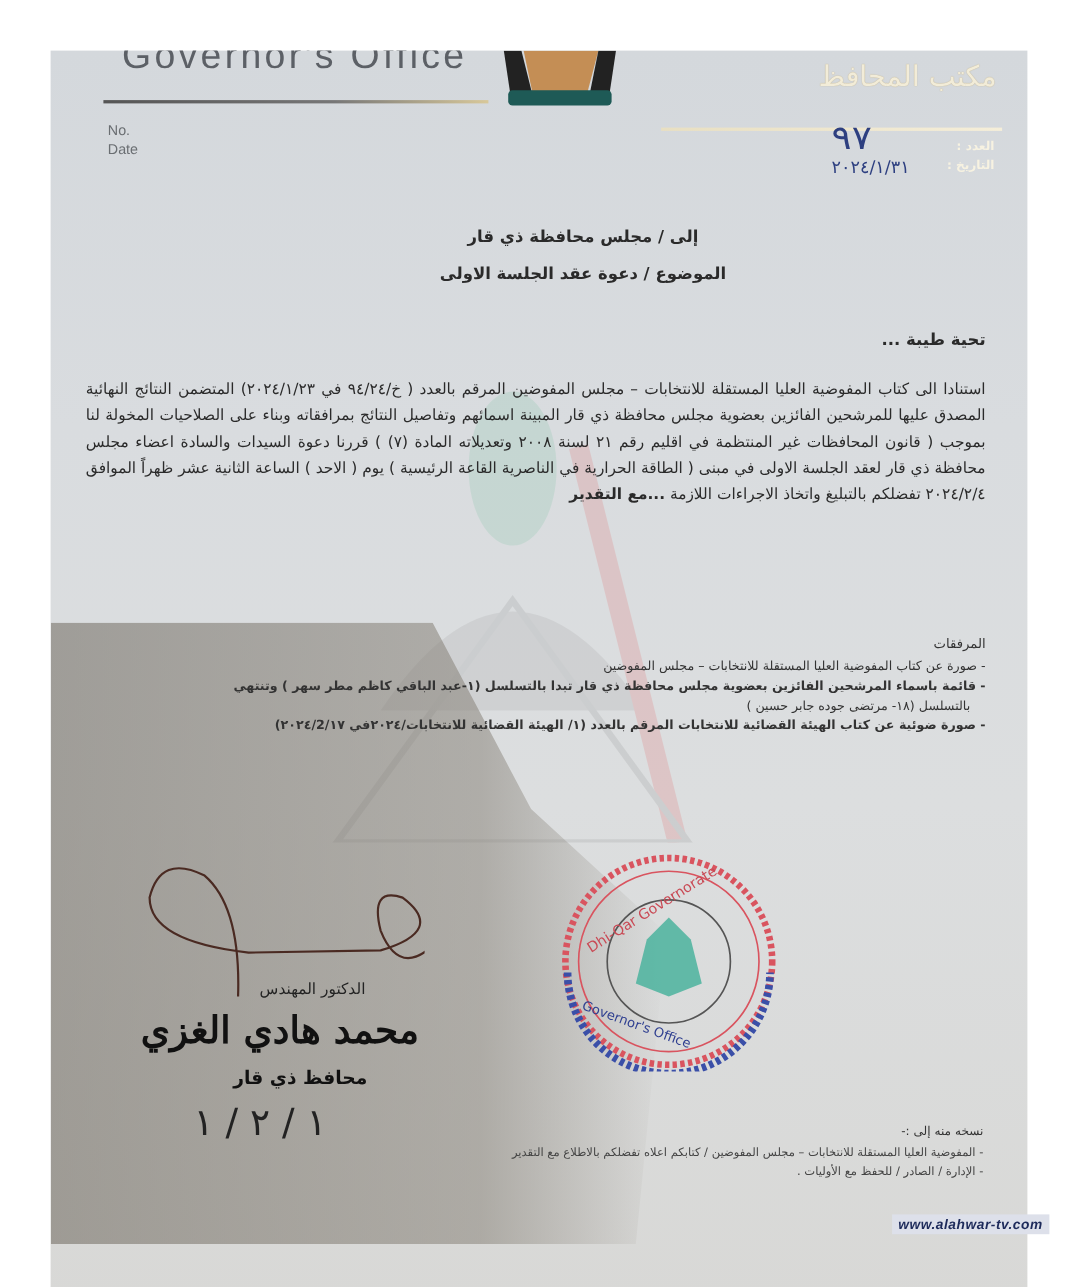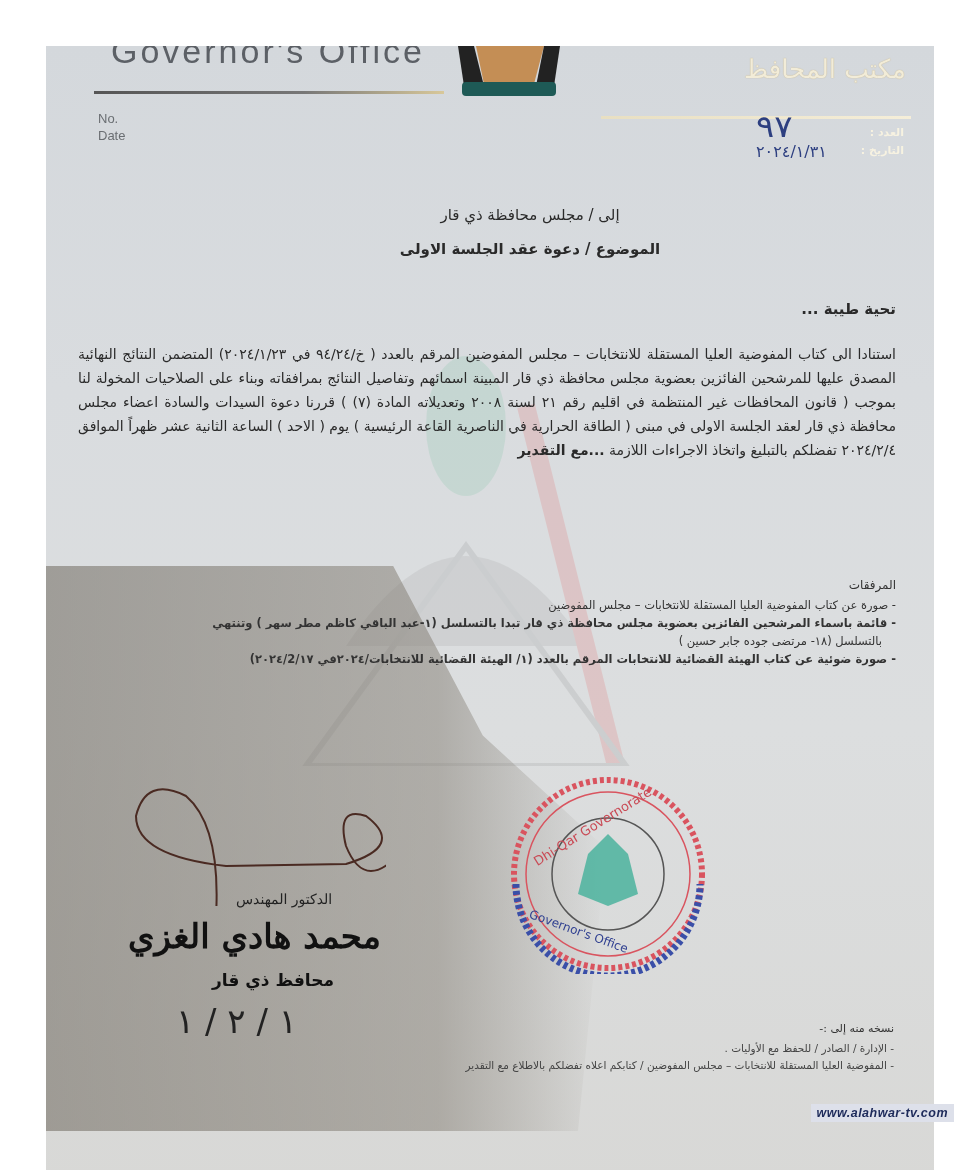--- a/index.html
+++ b/index.html
@@ -49,21 +49,21 @@
   }
   .ar-num-label { top:80px; } .ar-date-label { top:98px; }
   .hand-num {
     position:absolute; left:710px; top:60px; font-size:34px; color:#2d3f80;
     font-family:"DejaVu Sans", sans-serif; transform:scaleY(.9);
   }
   .hand-date {
     position:absolute; left:710px; top:96px; font-size:16px; color:#2d3f80; direction:rtl;
   }
   .doc-text { direction:rtl; color:#2a2a2a; position:absolute; }
-  .to-line { top:160px; left:0; right:0; text-align:center; font-size:15px; font-weight:normal; padding-left:80px;}
+  .to-line { top:160px; left:0; right:0; text-align:center; font-size:15px; font-weight:bold; padding-left:80px;}
   .subject-line { top:194px; left:0; right:0; text-align:center; font-size:15px; font-weight:bold; padding-left:80px;}
   .greeting { top:254px; right:38px; font-size:15px; font-weight:bold; }
   .body-para {
     top:296px; right:38px; width:818px; font-size:14px; line-height:24px; text-align:justify; text-align-last:right;
   }
   .body-para .closing { font-weight:bold; }
   .attach-title { top:532px; right:38px; font-size:12px; color:#333; }
   .attach-list { top:550px; right:38px; width:780px; font-size:11.5px; line-height:18px; color:#333; }
   .attach-list div { white-space:nowrap; }
   .attach-list .b { font-weight:bold; }
@@ -139,18 +139,18 @@
     <path d="M8 110 A92 92 0 0 0 192 110" fill="none" stroke="#3a4fa8" stroke-width="7" stroke-dasharray="4 3"></path>
     <circle cx="100" cy="100" r="82" fill="none" stroke="#d9545f" stroke-width="1.5"></circle>
     <circle cx="100" cy="100" r="56" fill="none" stroke="#555" stroke-width="1.5"></circle>
     <path d="M100 60 L80 80 L70 120 L100 132 L130 120 L120 80 Z" fill="#4bb39e" opacity=".85"></path>
     <text x="44" y="56" font-size="13" fill="#c94a55" font-family="DejaVu Sans" transform="rotate(-32 100 100)">Dhi-Qar Governorate</text>
     <text x="40" y="168" font-size="12" fill="#2f3f90" font-family="DejaVu Sans" transform="rotate(20 100 100)">Governor's Office</text>
   </svg>
 
   <div class="cc-title">نسخه منه إلى :-</div>
   <div class="cc-list">
+    <div>- المفوضية العليا المستقلة للانتخابات – مجلس المفوضين / كتابكم اعلاه تفضلكم بالاطلاع مع التقدير</div>
     <div>- الإدارة / الصادر / للحفظ مع الأوليات .</div>
-    <div>- المفوضية العليا المستقلة للانتخابات – مجلس المفوضين / كتابكم اعلاه تفضلكم بالاطلاع مع التقدير</div>
   </div>
 </div>
 
 <div class="footer-url">www.alahwar-tv.com</div>
 
 </body></html>

